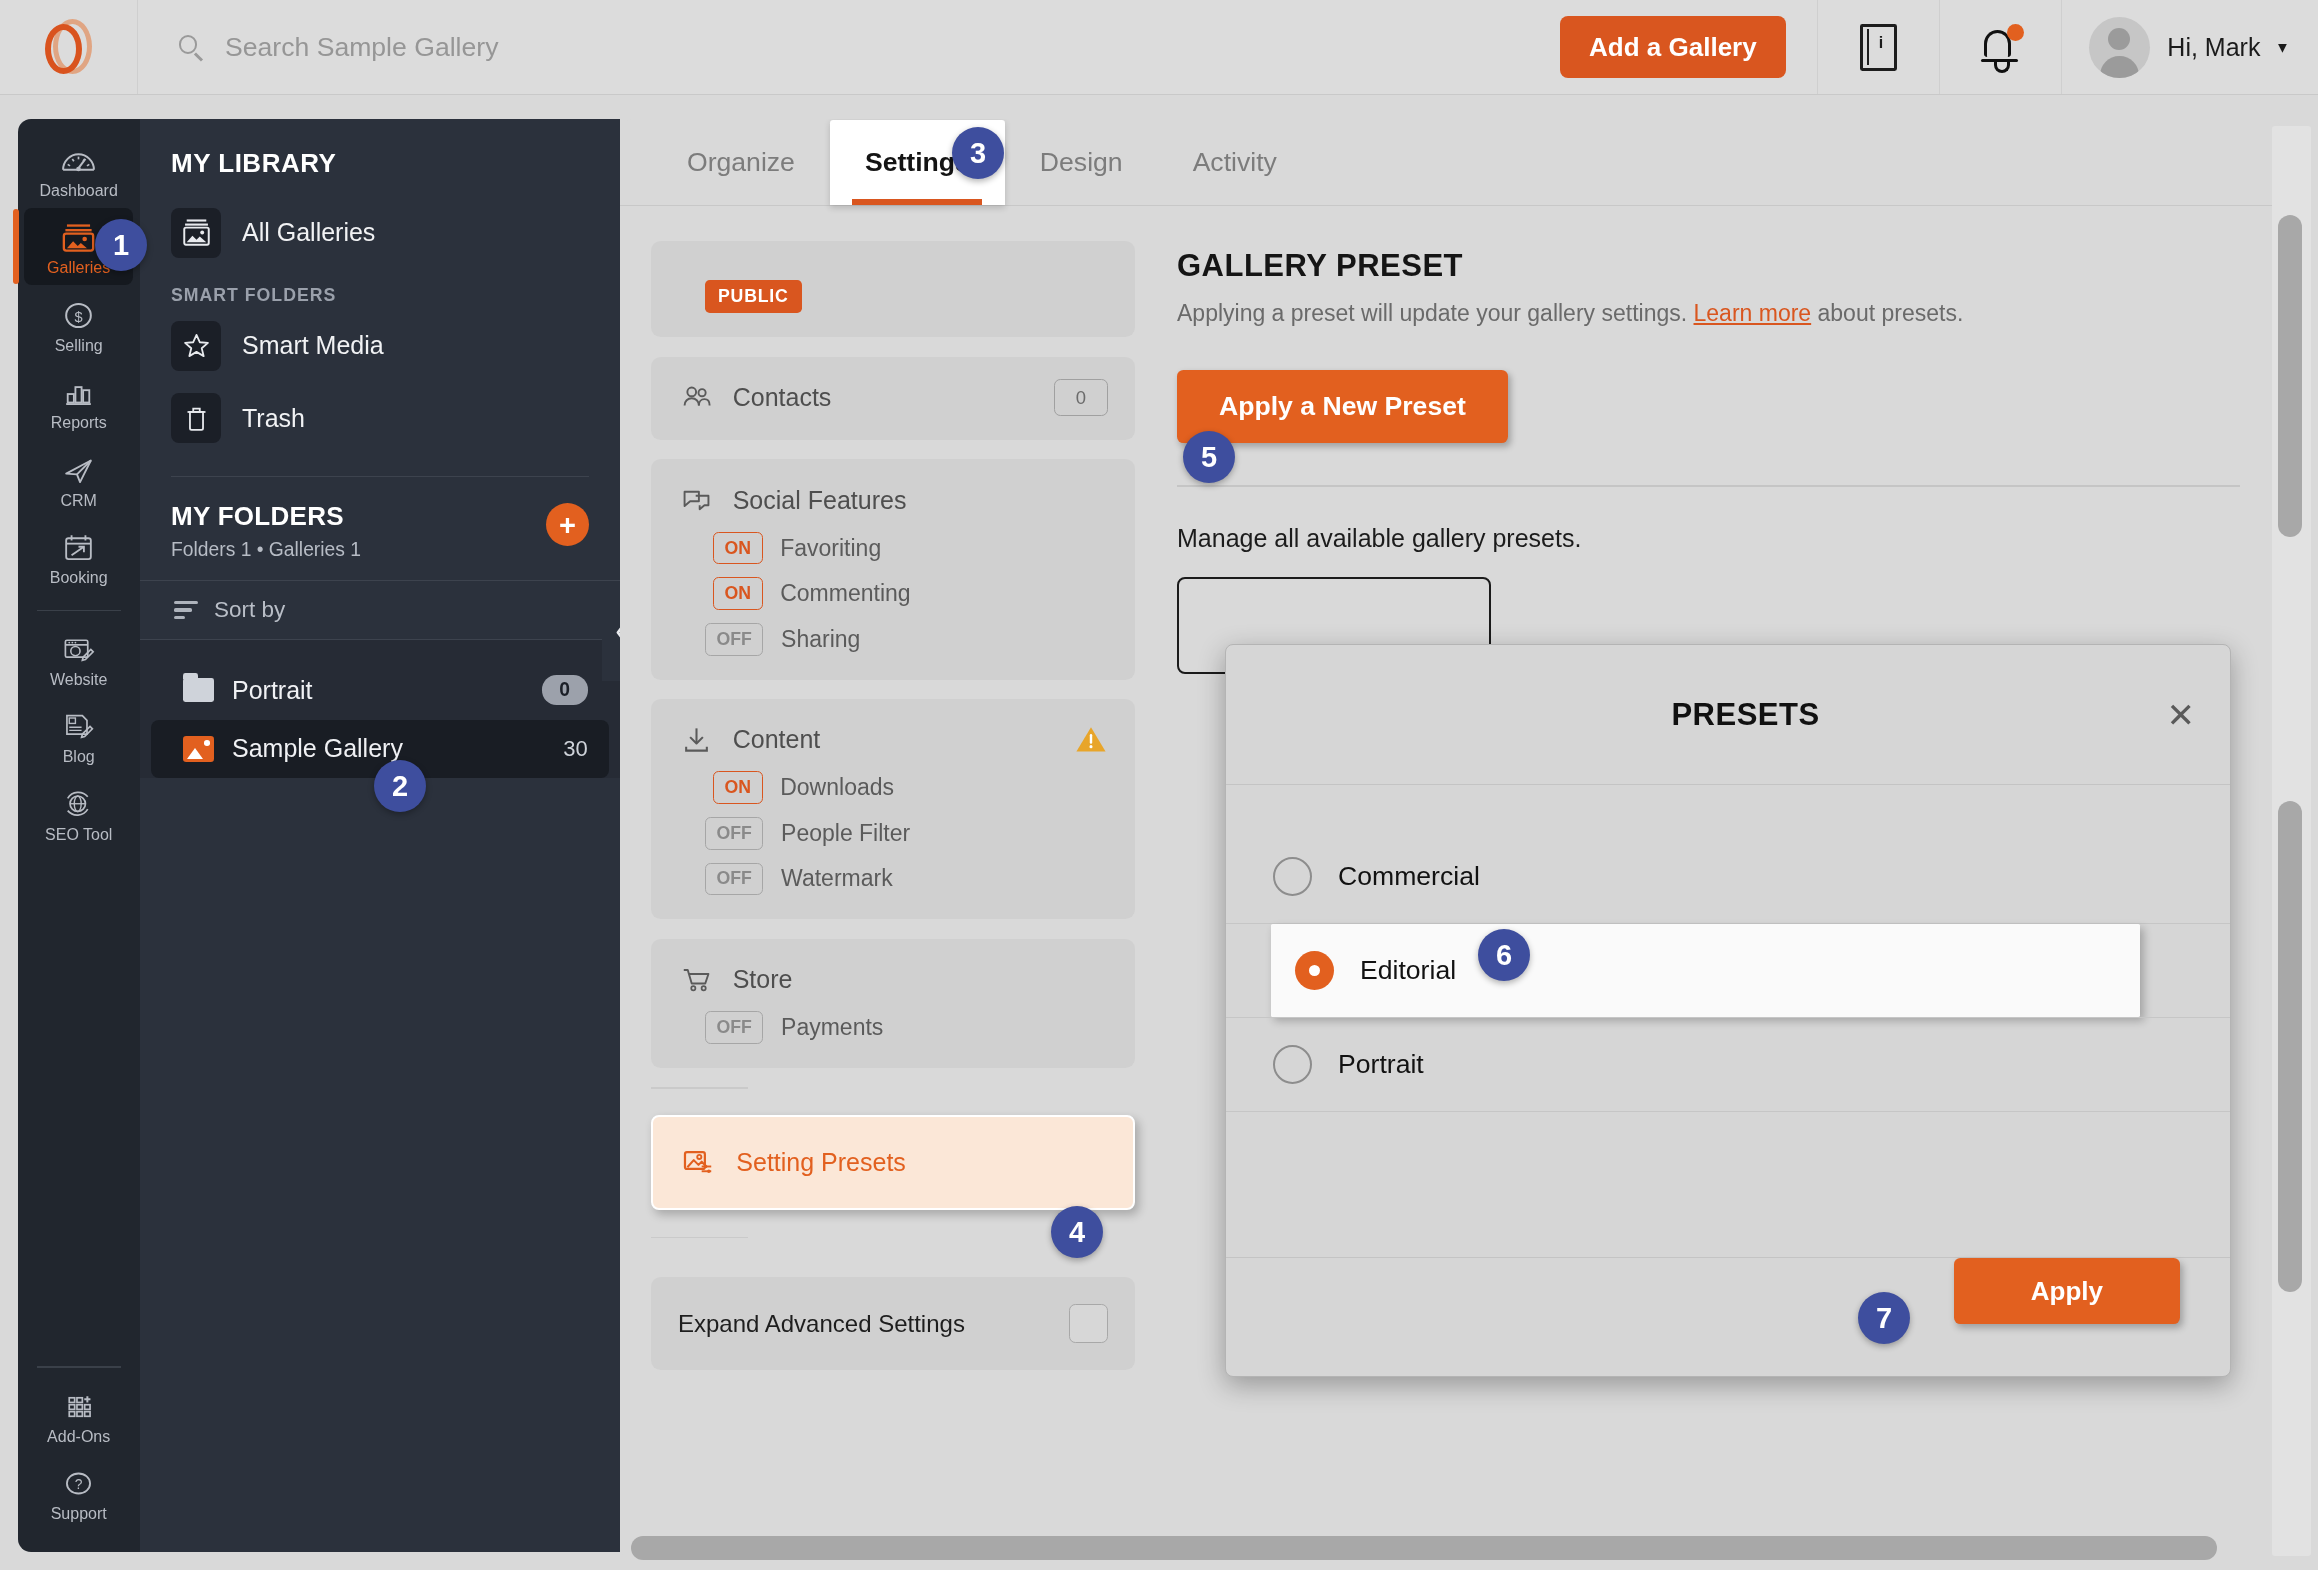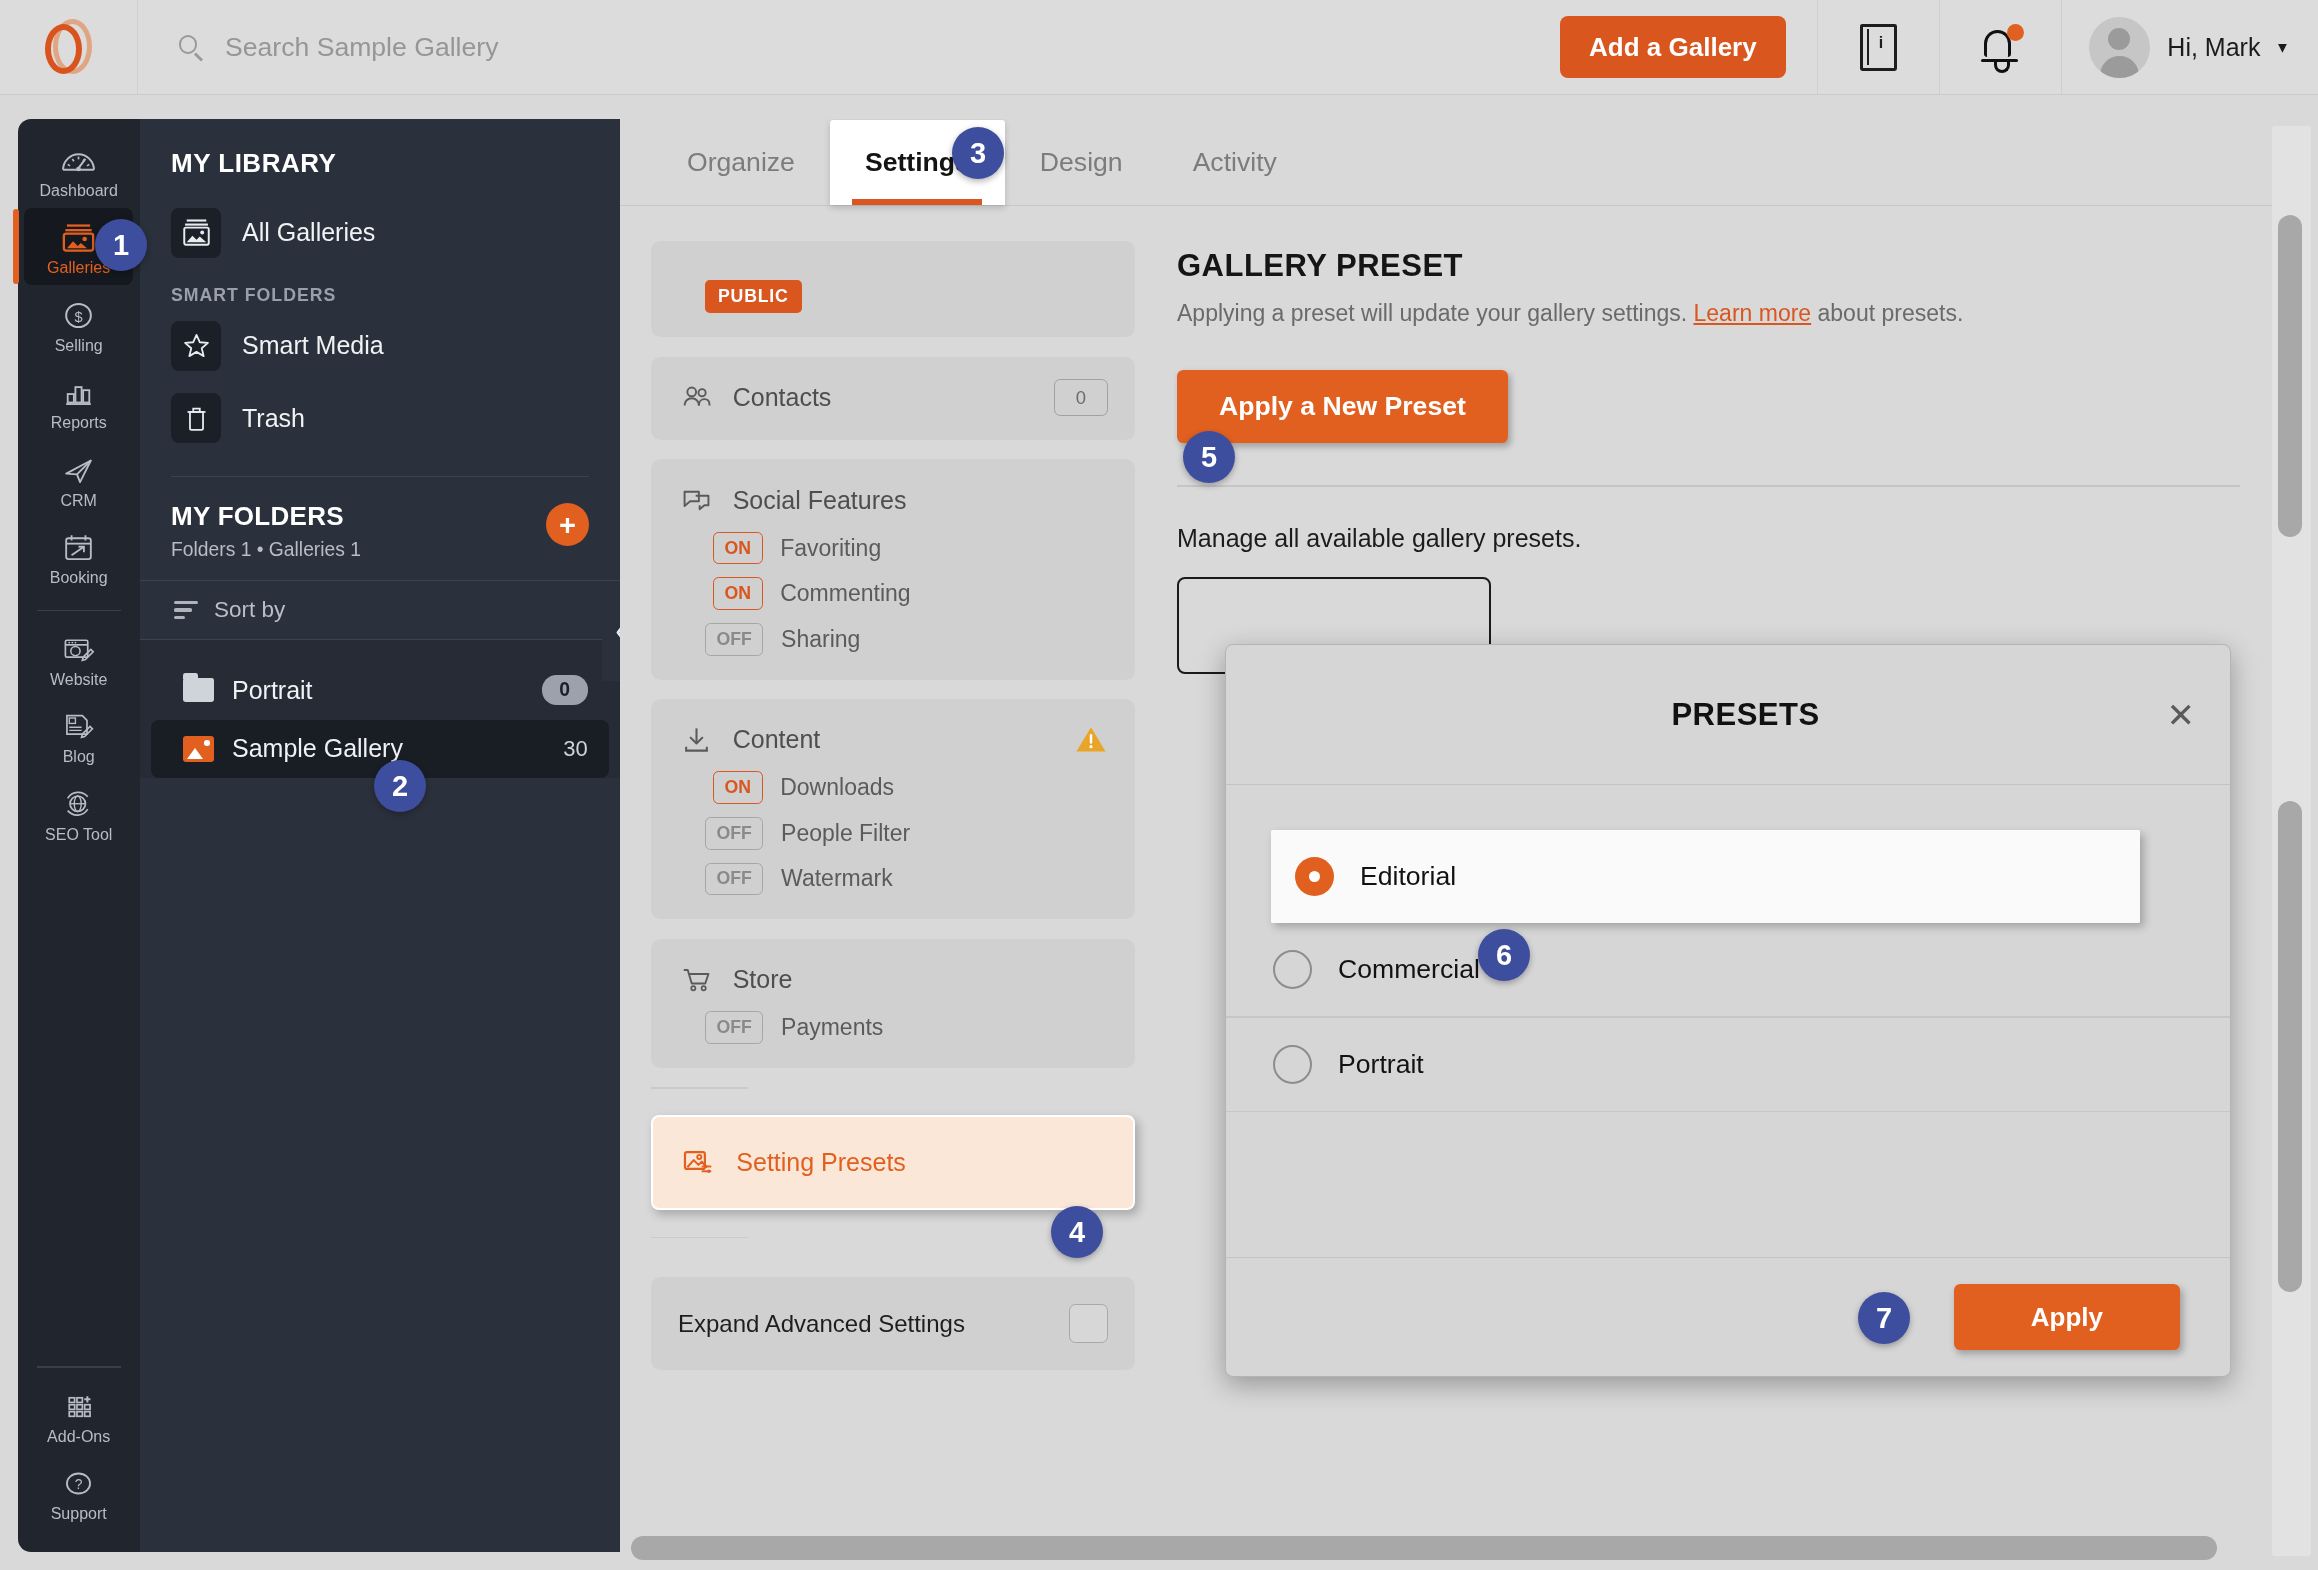--- a/index.html
+++ b/index.html
@@ -214,21 +214,21 @@
   .radio-row:first-child { border-top: 0; }
   .radio-row.highlight { background: #fafafa; border-bottom: 0; box-shadow: 3.2px 4px 8.9px rgba(0,0,0,.24);
     margin: 0 90px 0 45px; padding: 27px 0 27px 24px; border-radius: 1.6px; }
   .radio { width: 39px; height: 39px; border-radius: 50%; border: 2.4px solid #8d8d8d;
     background: transparent; flex: none; position: relative; }
   .radio.checked { border: 0; background: #e2601f; }
   .radio.checked::after { content: ""; position: absolute; left: 13.7px; top: 13.7px; width: 11.3px; height: 11.3px;
     background: #fff; border-radius: 50%; }
   .radio-label { font-size: 26.6px; color: #121212; }
   .modal-ft { height: 119px; border-top: 1.6px solid #c4c4c4; display: flex;
-    align-items: center; justify-content: flex-end; padding-right: 50px; }
+    align-items: flex-start; justify-content: flex-end; padding-right: 50px; }
   .btn-modal-apply { background: #e2601f; color: #fff; border: 0; border-radius: 6.4px;
     font-size: 26px; font-weight: bold; padding: 17.7px 77px; cursor: pointer;
     box-shadow: 2.4px 4px 7.2px rgba(0,0,0,.26); font-family: "Liberation Sans", sans-serif; }
 
   
   .step { position: absolute; background: #3e4e9e; color: #fff; border-radius: 50%;
     display: flex; align-items: center; justify-content: center;
     font-size: 29px; font-weight: bold; box-shadow: 0 2.4px 6.4px rgba(0,0,0,.3); z-index: 50; }
 
   
@@ -653,27 +653,27 @@
       </div>
     </div>
   </div>
 
   <div class="modal">
     <div class="modal-hd">
       <span class="modal-title">PRESETS</span>
       <button class="modal-close">✕</button>
     </div>
     <div class="modal-body">
+      <div class="radio-row">
+        <span class="radio"></span>
+        <span class="radio-label">Commercial</span>
+      </div>
       <div class="radio-row highlight">
         <span class="radio checked"></span>
         <span class="radio-label">Editorial</span>
-      </div>
-      <div class="radio-row">
-        <span class="radio"></span>
-        <span class="radio-label">Commercial</span>
       </div>
       <div class="radio-row" style="border-top:1.6px solid #c6c6c6;margin-top:0;">
         <span class="radio"></span>
         <span class="radio-label">Portrait</span>
       </div>
     </div>
     <div class="modal-ft">
       <button class="btn-modal-apply">Apply</button>
     </div>
   </div>

